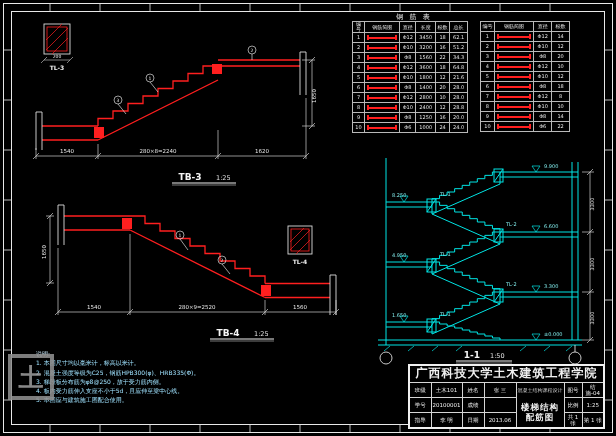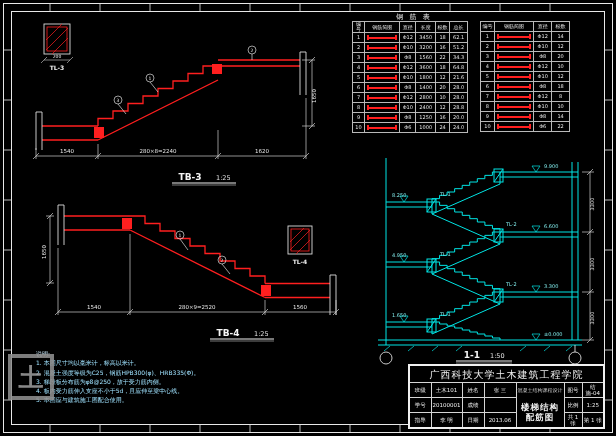--- a/index.html
+++ b/index.html
@@ -12,21 +12,21 @@
           padding:0 1px;text-align:center;height:9px;overflow:hidden;}
   .bar{position:relative;height:0;border-top:2px solid #ff1f1f;width:88%;margin:2px auto;}
   .bar::before,.bar::after{content:"";position:absolute;top:-4px;width:2px;height:5px;background:#ff1f1f;}
   .bar::before{left:-1px;} .bar::after{right:-1px;}
   .tbl-title{position:absolute;color:#f0f0f0;font-size:7px;letter-spacing:2px;text-align:center;}
   .notes{position:absolute;left:36px;top:349px;color:#9fe2ff;font-size:6px;line-height:1.55;width:330px;}
   .notes .nt{color:#cfeeff;}
   .tb{position:absolute;left:408px;top:364px;border-collapse:collapse;background:#000;border:2px solid #f0f0f0;}
   .tb td{border:1px solid #d5d5d5;color:#efefef;font-size:5.5px;line-height:1.1;padding:0 1px;
          text-align:center;height:14px;overflow:hidden;}
-  .tb .school{font-size:10px;letter-spacing:1px;height:16px;font-weight:normal;}
+  .tb .school{font-size:12px;letter-spacing:1px;height:16px;font-weight:bold;}
   .tb .sheetcell{vertical-align:middle;}
   .tb .course{font-size:5px;color:#cfcfcf;display:block;}
   .tb .sheet{font-size:8.5px;font-weight:bold;letter-spacing:1px;display:block;margin-top:10px;}
   .wm{position:absolute;left:8px;top:354px;z-index:40;opacity:.88;pointer-events:none;}
   .wm-row{display:flex;align-items:flex-start;gap:7px;}
   .wm-logo{width:38px;height:38px;border:4px solid #8f8f8f;color:#9a9a9a;font-size:25px;font-weight:bold;
            display:flex;align-items:center;justify-content:center;}
   .wm-brand{font-size:33px;font-weight:bold;color:#9a9a9a;letter-spacing:3px;line-height:1;}
   .wm-domain{font-size:13px;color:#9a9a9a;letter-spacing:1px;margin-top:3px;}
 </style>

